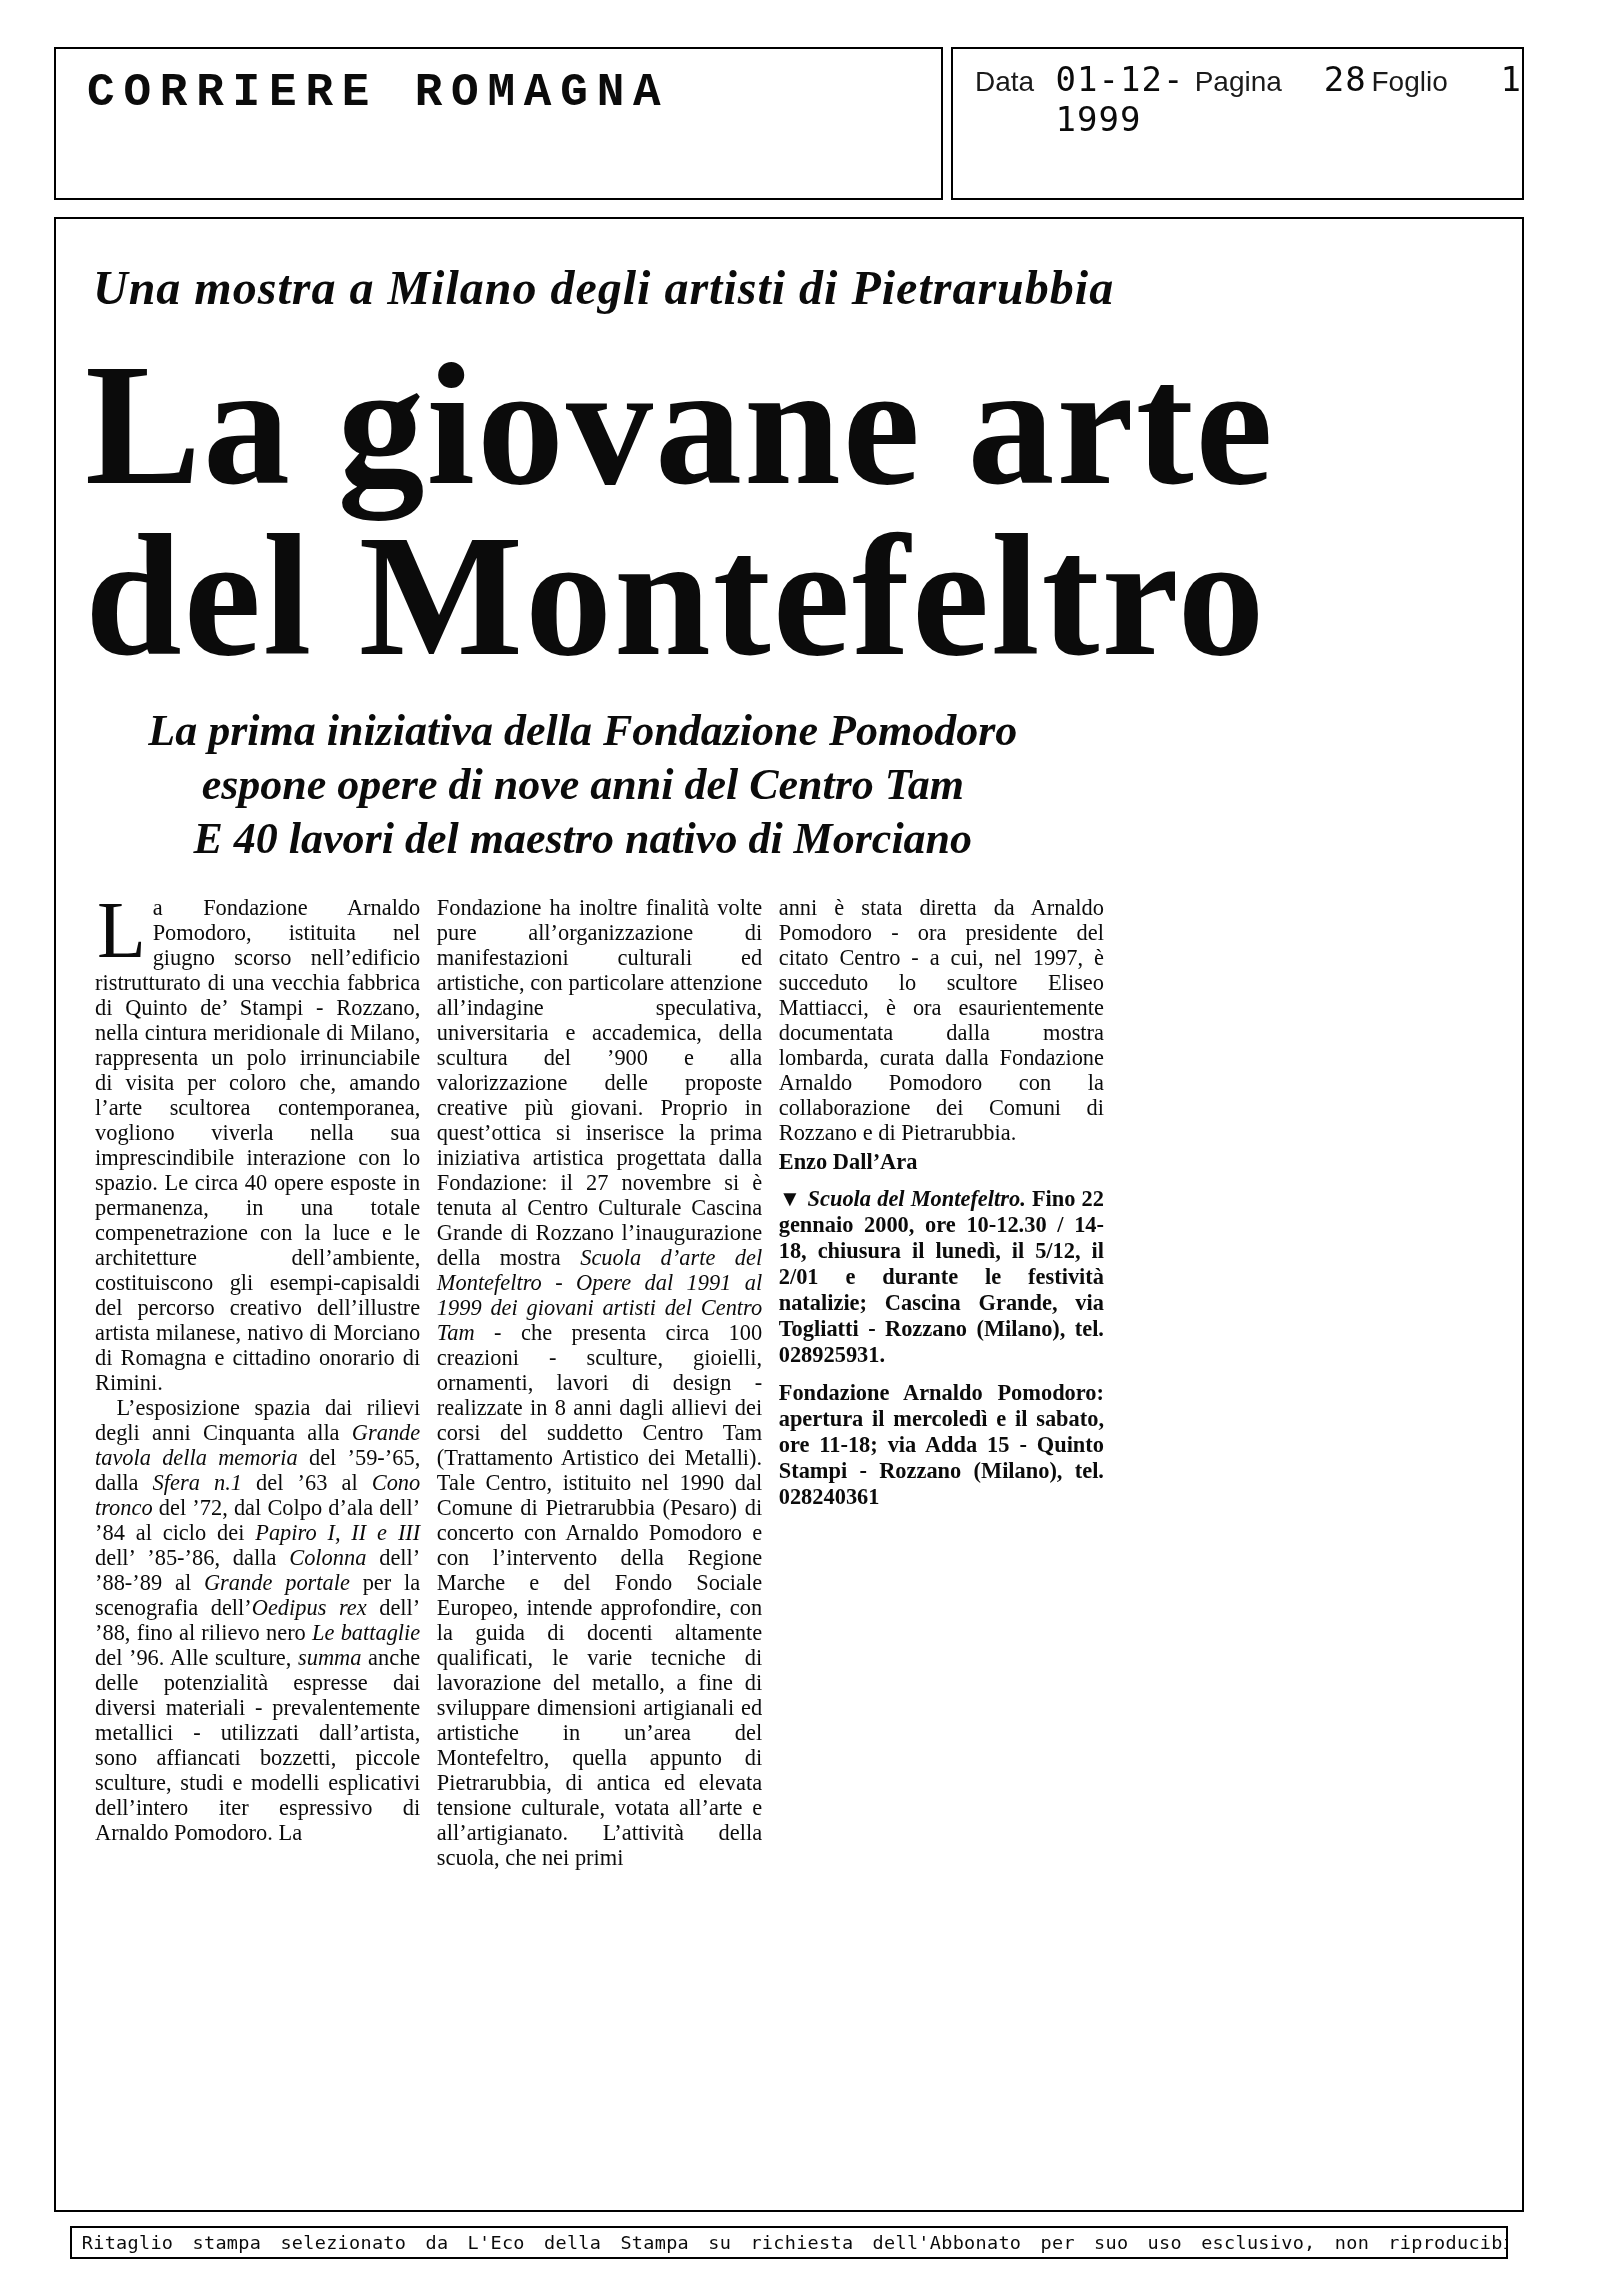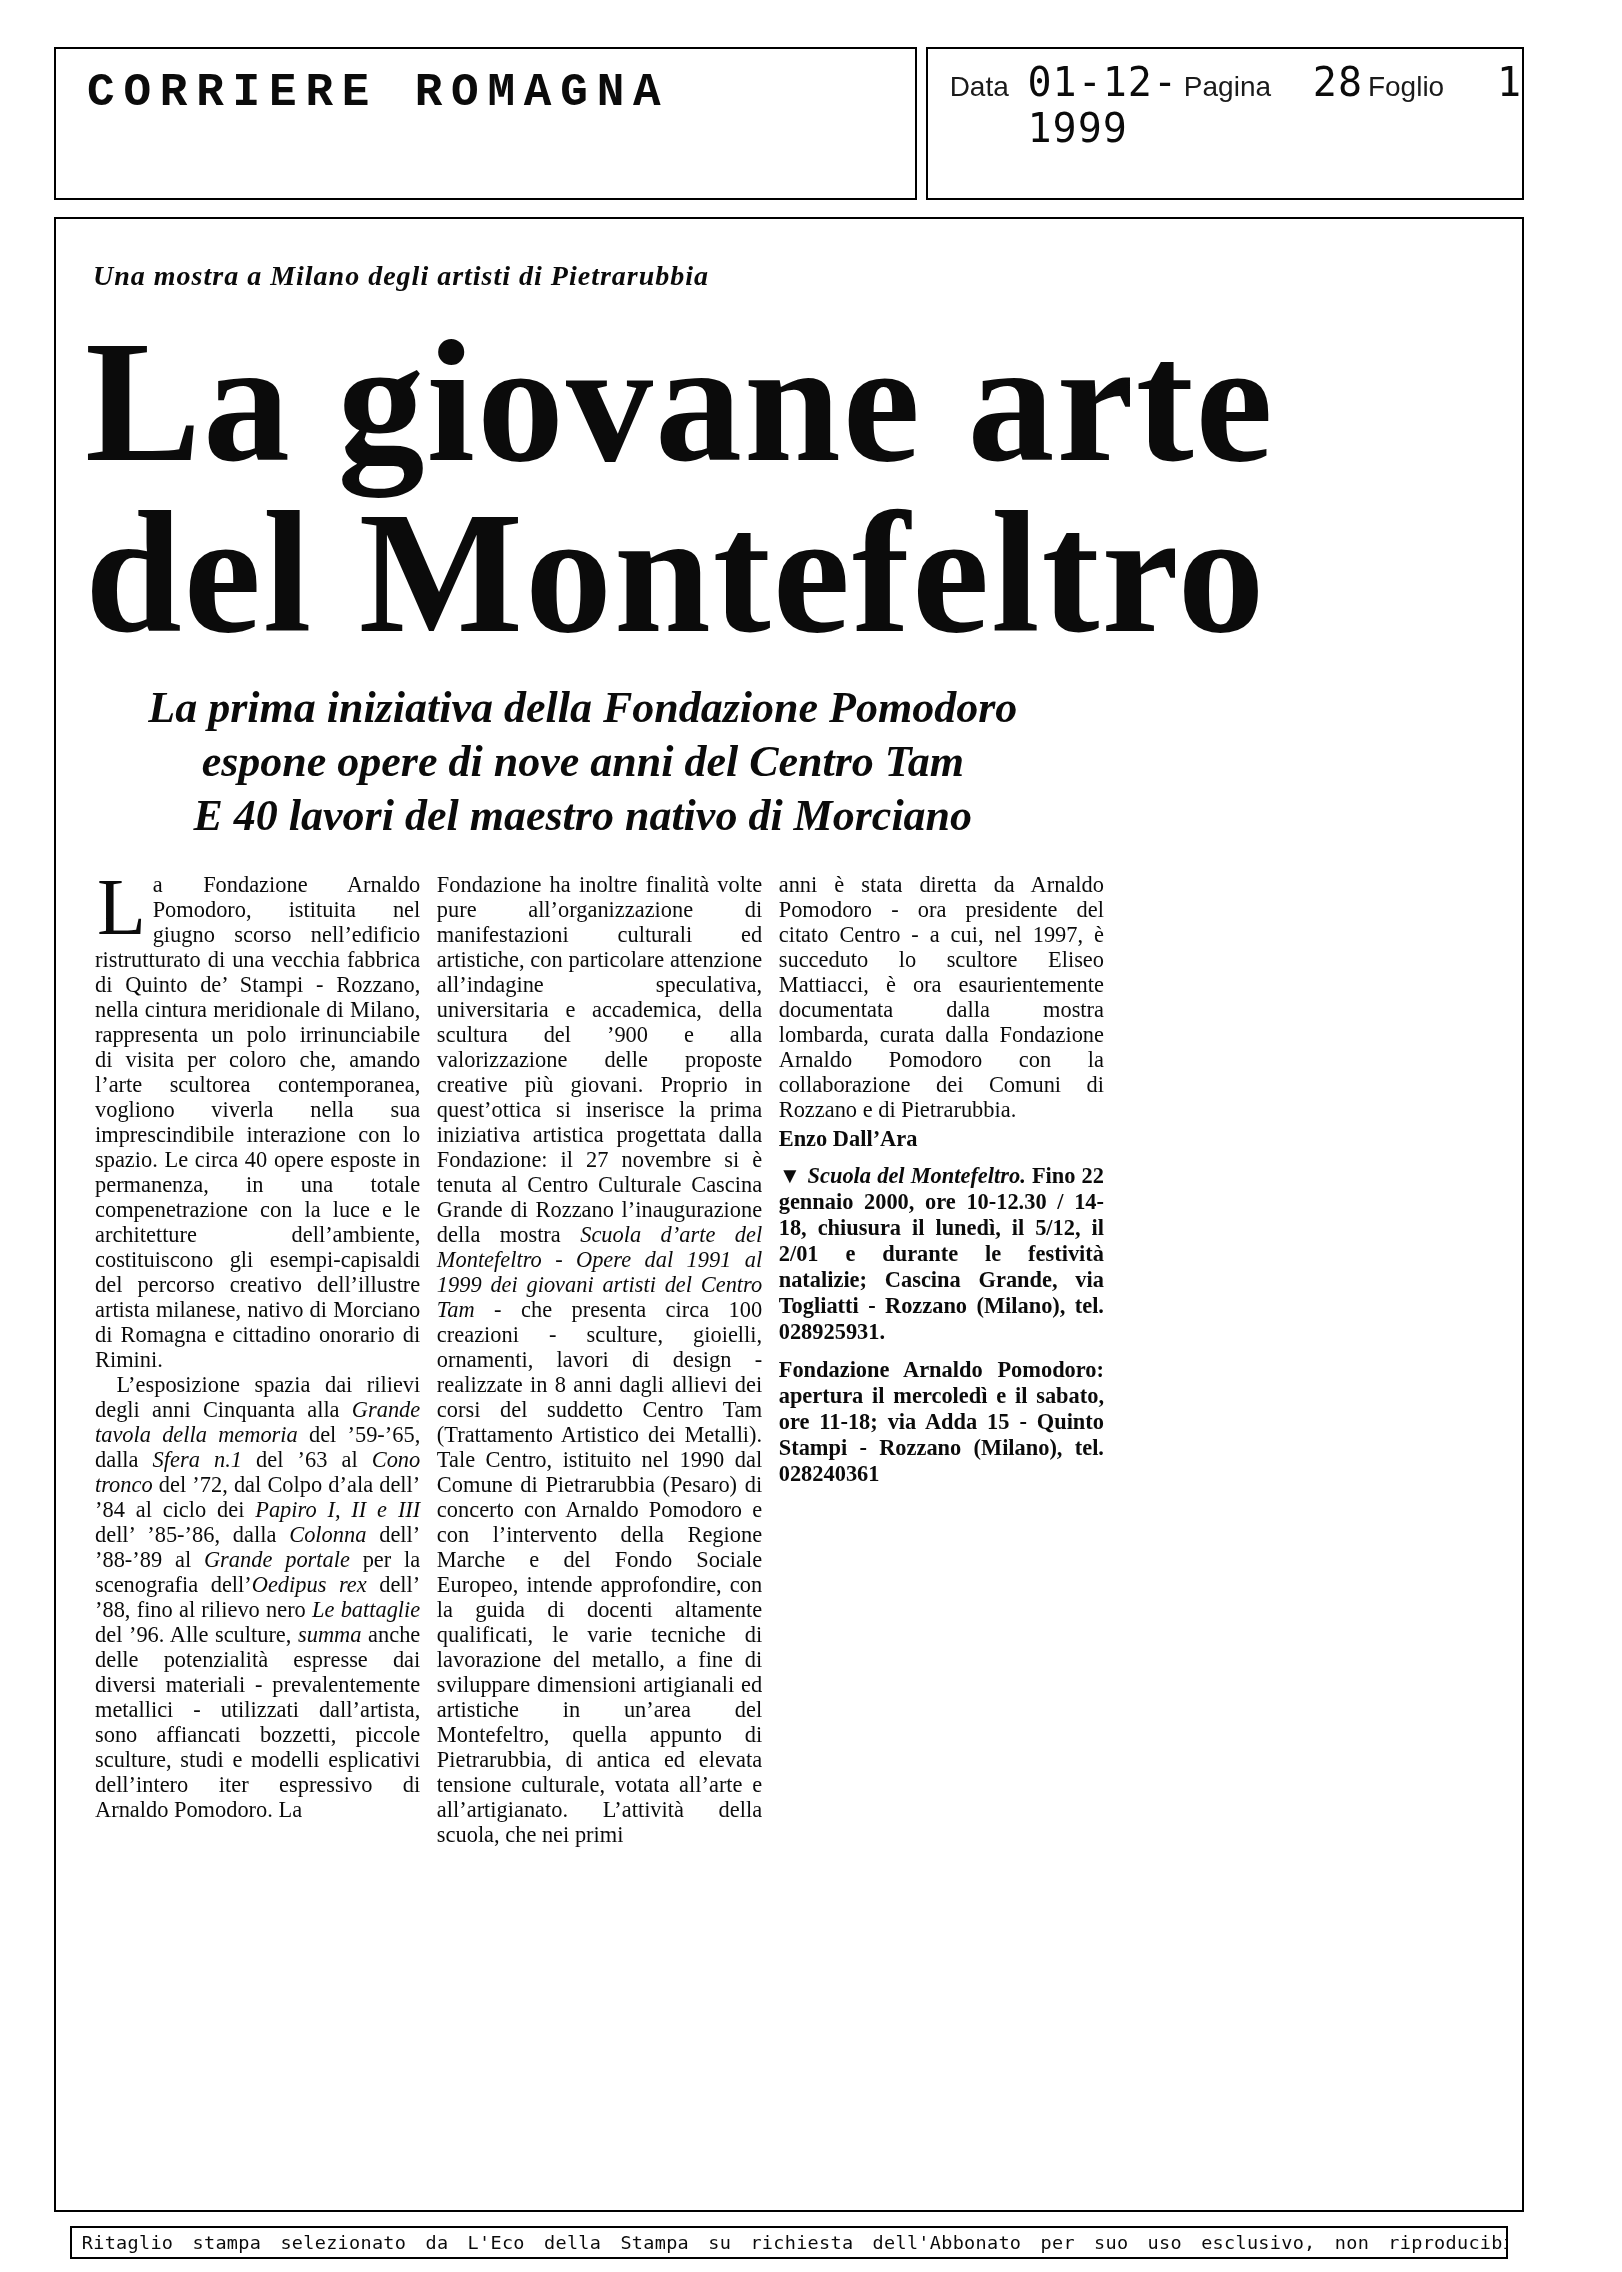--- a/index.html
+++ b/index.html
@@ -34,33 +34,33 @@
     display:flex; flex-direction:row; gap:4.9px;
   }
   .meta-row { display:flex; align-items:baseline; }
   .meta-label {
     width:129px;
     font-family:"Liberation Sans", sans-serif;
     font-size:28px; color:#1a1a1a;
   }
   .meta-value {
     font-family:"DejaVu Sans Mono", monospace;
-    font-size:40px; letter-spacing:1px;
+    font-size:34px; letter-spacing:1px;
   }
 
   
   .article-box {
     position:absolute; left:54px; top:217px;
     width:1470px; height:1995px;
     border:2.9px solid #000;
     overflow:hidden;
   }
   .kicker {
     margin:41px 0 0 37px;
-    font-size:28px; font-style:italic; font-weight:bold;
+    font-size:48px; font-style:italic; font-weight:bold;
     letter-spacing:1px;
   }
   .headline {
     margin:25px 0 0 29px;
     font-size:174px; line-height:0.98;
     font-weight:bold; letter-spacing:2px;
   }
   .hl-line { display:block; white-space:nowrap; }
   .standfirst {
     margin:23.4px 0 0 9.8px; width:1034px;

